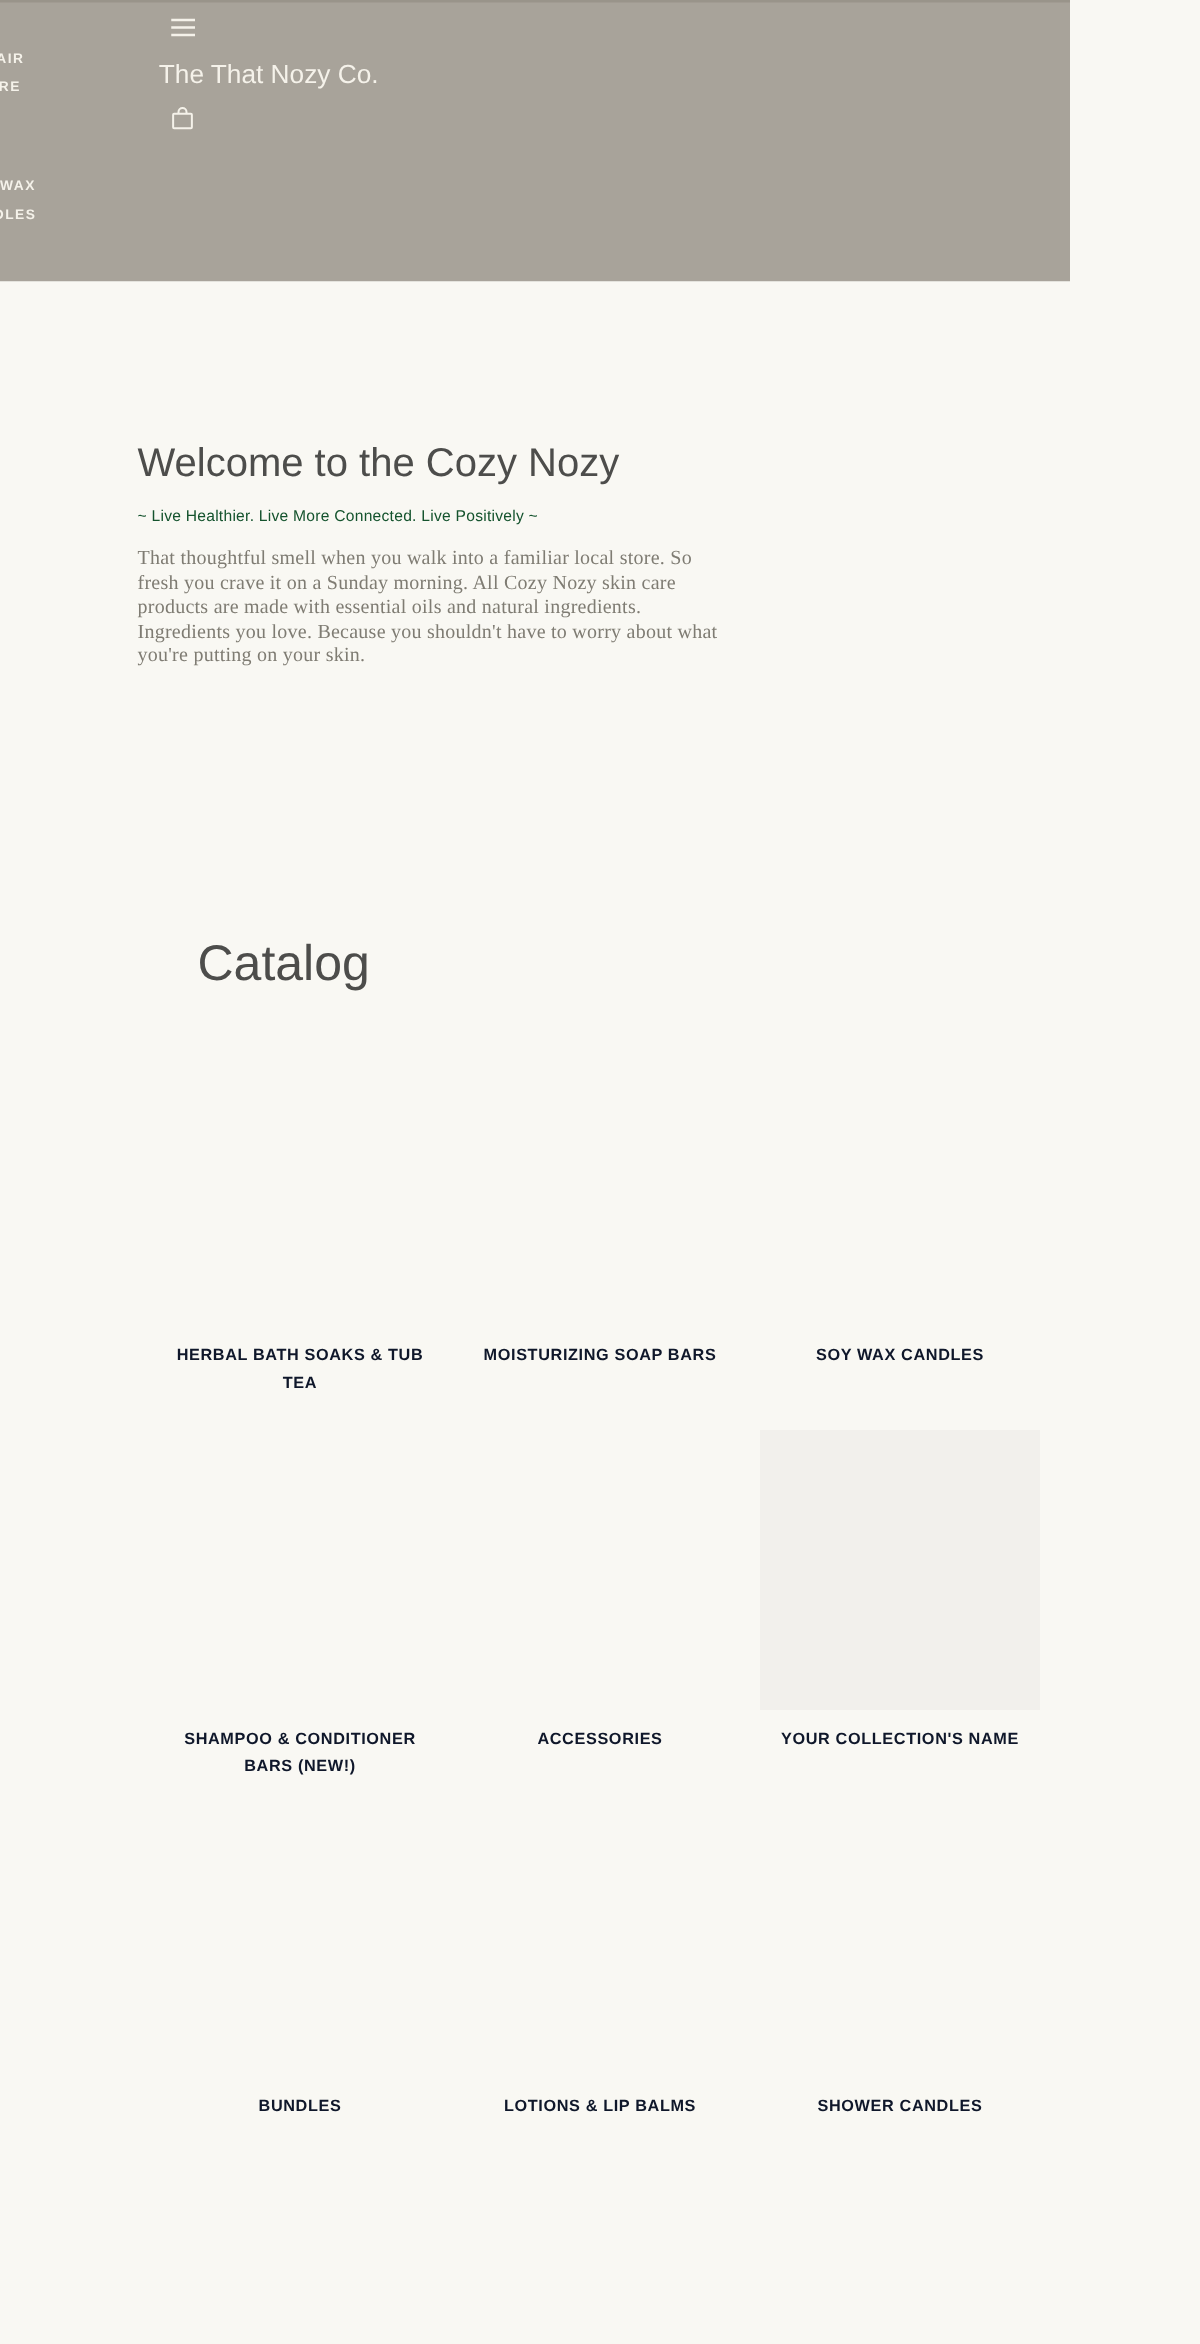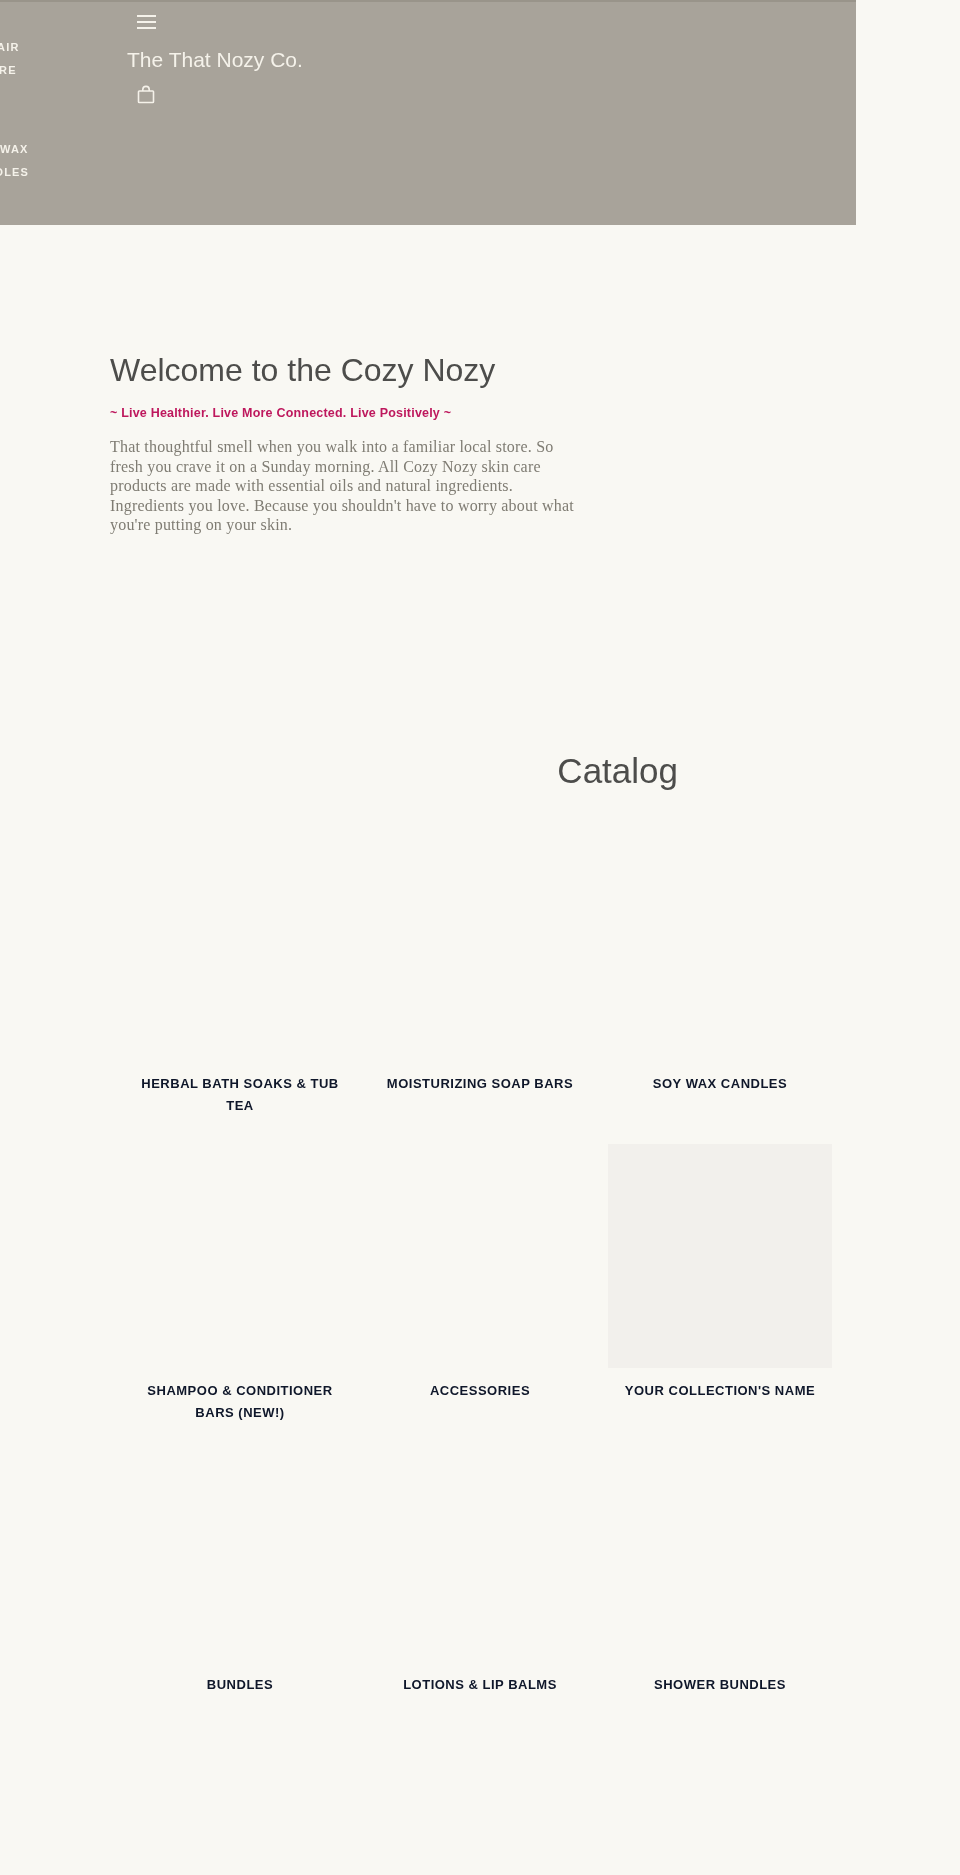--- a/index.html
+++ b/index.html
@@ -70,44 +70,44 @@
     font-size: 32px;
     line-height: 40px;
     font-weight: normal;
     color: #4d4d4b;
     margin-bottom: 15px;
     white-space: nowrap;
   }
   .tagline {
     font-size: 12.5px;
     line-height: 16px;
-    font-weight: bold;
+    font-weight: normal;
     letter-spacing: 0.2px;
-    color: #be185d;
+    color: #14532d;
     margin-bottom: 16px;
   }
   .intro {
     font-family: "Liberation Serif", serif;
     font-size: 16px;
     line-height: 19.5px;
     letter-spacing: 0.2px;
     color: #7f7c73;
     white-space: pre-line;
   }
 
   
   .catalog-heading {
     width: 520px;
     margin-left: 158px;
     margin-top: 216px;
-    font-size: 35px;
+    font-size: 40px;
     line-height: 40px;
     font-weight: normal;
     color: #4d4d4b;
-    text-align: right;
+    text-align: left;
   }
   .grid {
     width: 704px;
     margin-left: 128px;
     margin-top: 46px;
   }
   .grid-row { display: flex; gap: 16px; }
   .grid-row.r2 { margin-top: 27px; }
   .grid-row.r3 { margin-top: 14px; }
   .cell {
@@ -201,17 +201,17 @@
       <a class="cell">
         <div class="thumb"></div>
         <div class="cell-label">BUNDLES</div>
       </a>
       <a class="cell">
         <div class="thumb"></div>
         <div class="cell-label">LOTIONS &amp; LIP BALMS</div>
       </a>
       <a class="cell">
         <div class="thumb"></div>
-        <div class="cell-label">SHOWER BUNDLES</div>
+        <div class="cell-label">SHOWER CANDLES</div>
       </a>
     </div>
   </div>
 </main>
 
 </body></html>

